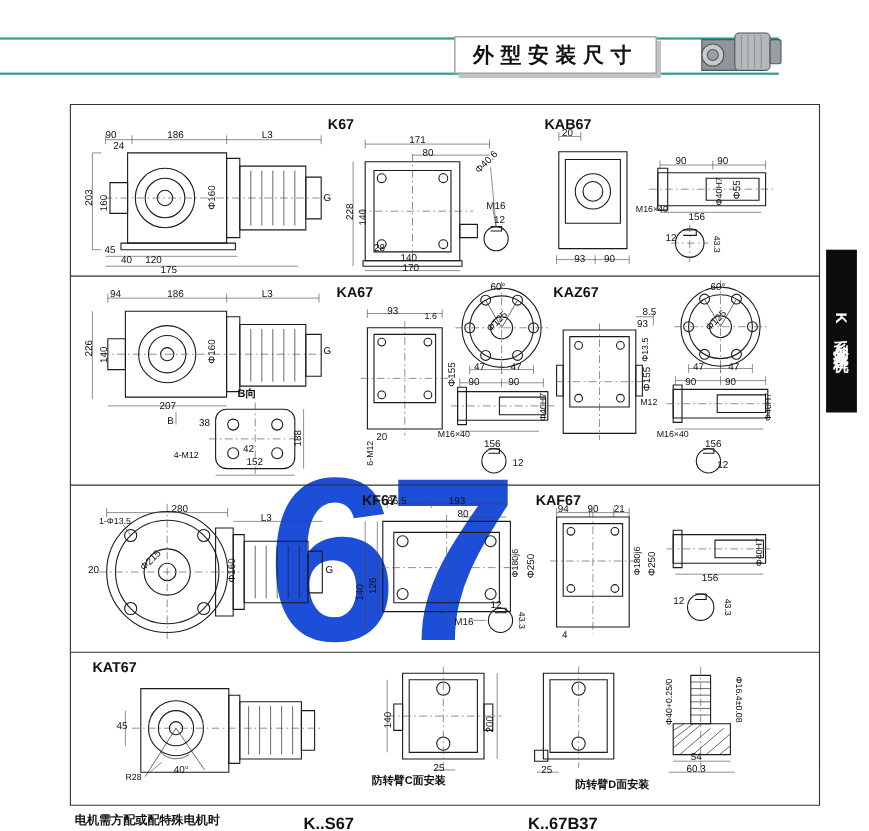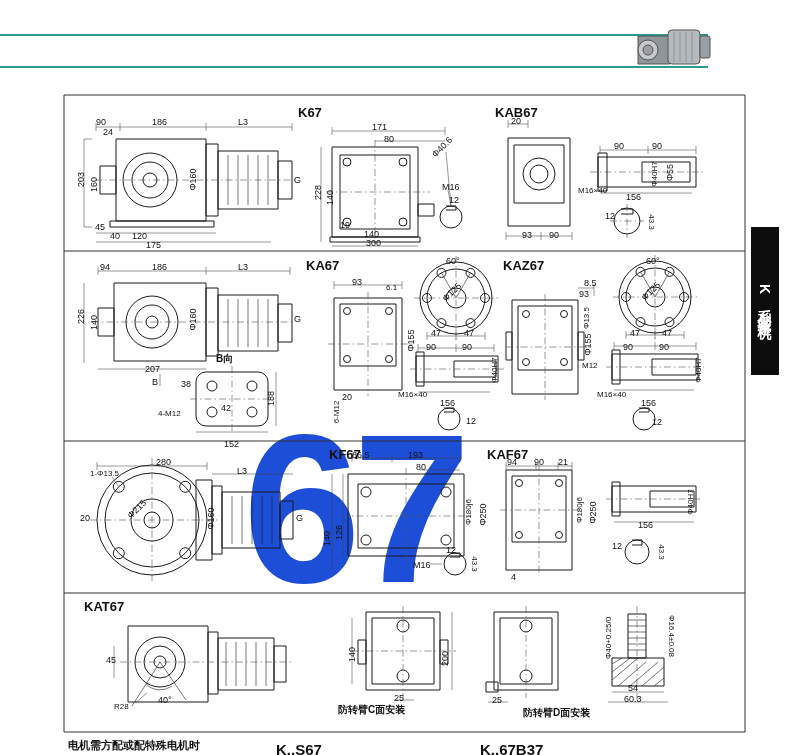--- a/index.html
+++ b/index.html
@@ -44,20 +44,23 @@
 </style>
 </head>
 <body>
 
 <div class="page">
 
   <div class="watermark">67</div>
 
   <div class="teal-line" style="top:34px;width:708px"></div>
   <div class="teal-line" style="top:66px;width:708px"></div>
+  <div class="title-box">
+    <span>外型安装尺寸</span>
+  </div>
 
   <div class="side-tab">K系列减速机</div>
 
   <svg class="art" width="790" height="755" viewBox="0 0 790 755">
 
     <g>
       <rect class="frame" x="64" y="95" width="681" height="637"></rect>
       <path class="frame" d="M64 251h681M64 441h681M64 593h681"></path>
     </g>
 
@@ -313,24 +316,24 @@
   <span class="dim" style="left:110px;top:232px">40</span>
   <span class="dim" style="left:132px;top:232px">120</span>
   <span class="dim" style="left:146px;top:241px">175</span>
 
   <span class="dim" style="left:372px;top:123px">171</span>
   <span class="dim" style="left:384px;top:135px">80</span>
   <span class="dim r45" style="left:430px;top:143px">Φ40.6</span>
   <span class="dim" style="left:442px;top:183px">M16</span>
   <span class="dim v" style="left:311px;top:188px">228</span>
   <span class="dim v" style="left:323px;top:193px">140</span>
-  <span class="dim" style="left:340px;top:221px">19</span>
+  <span class="dim" style="left:340px;top:221px">28</span>
   <span class="dim" style="left:449px;top:196px">12</span>
   <span class="dim" style="left:364px;top:230px">140</span>
-  <span class="dim" style="left:366px;top:239px">300</span>
+  <span class="dim" style="left:366px;top:239px">170</span>
 
   <span class="dim" style="left:511px;top:117px">20</span>
   <span class="dim" style="left:522px;top:231px">93</span>
   <span class="dim" style="left:549px;top:231px">90</span>
   <span class="dim" style="left:614px;top:142px">90</span>
   <span class="dim" style="left:652px;top:142px">90</span>
   <span class="dim sm" style="left:578px;top:187px">M16×40</span>
   <span class="dim" style="left:626px;top:193px">156</span>
   <span class="dim v" style="left:662px;top:168px">Φ55</span>
   <span class="dim v sm" style="left:642px;top:170px">Φ40H7</span>
@@ -343,25 +346,25 @@
   <span class="dim v" style="left:74px;top:312px">226</span>
   <span class="dim v" style="left:87px;top:318px">140</span>
   <span class="dim v" style="left:182px;top:315px">Φ160</span>
   <span class="dim" style="left:294px;top:315px">G</span>
   <span class="dim" style="left:145px;top:365px">207</span>
   <span class="dim" style="left:216px;top:354px;font-weight:bold;font-size:10px">B向</span>
   <span class="dim" style="left:152px;top:378px">B</span>
   <span class="dim" style="left:181px;top:380px">38</span>
   <span class="dim v" style="left:264px;top:394px">188</span>
   <span class="dim" style="left:221px;top:404px">42</span>
-  <span class="dim" style="left:224px;top:440px">152</span>
+  <span class="dim" style="left:224px;top:416px">152</span>
   <span class="dim sm" style="left:158px;top:410px">4-M12</span>
 
   <span class="dim" style="left:352px;top:278px">93</span>
-  <span class="dim sm" style="left:386px;top:284px">6.1</span>
+  <span class="dim sm" style="left:386px;top:284px">1.6</span>
   <span class="dim v" style="left:400px;top:336px">Φ155</span>
   <span class="dim" style="left:342px;top:393px">20</span>
   <span class="dim sm" style="left:398px;top:391px">M16×40</span>
   <span class="dim" style="left:440px;top:399px">156</span>
   <span class="dim" style="left:426px;top:343px">90</span>
   <span class="dim" style="left:462px;top:343px">90</span>
   <span class="dim v sm" style="left:482px;top:366px">Φ40H7</span>
   <span class="dim" style="left:466px;top:417px">12</span>
   <span class="dim v sm" style="left:326px;top:408px">6-M12</span>
   <span class="dim" style="left:446px;top:257px">60°</span>

